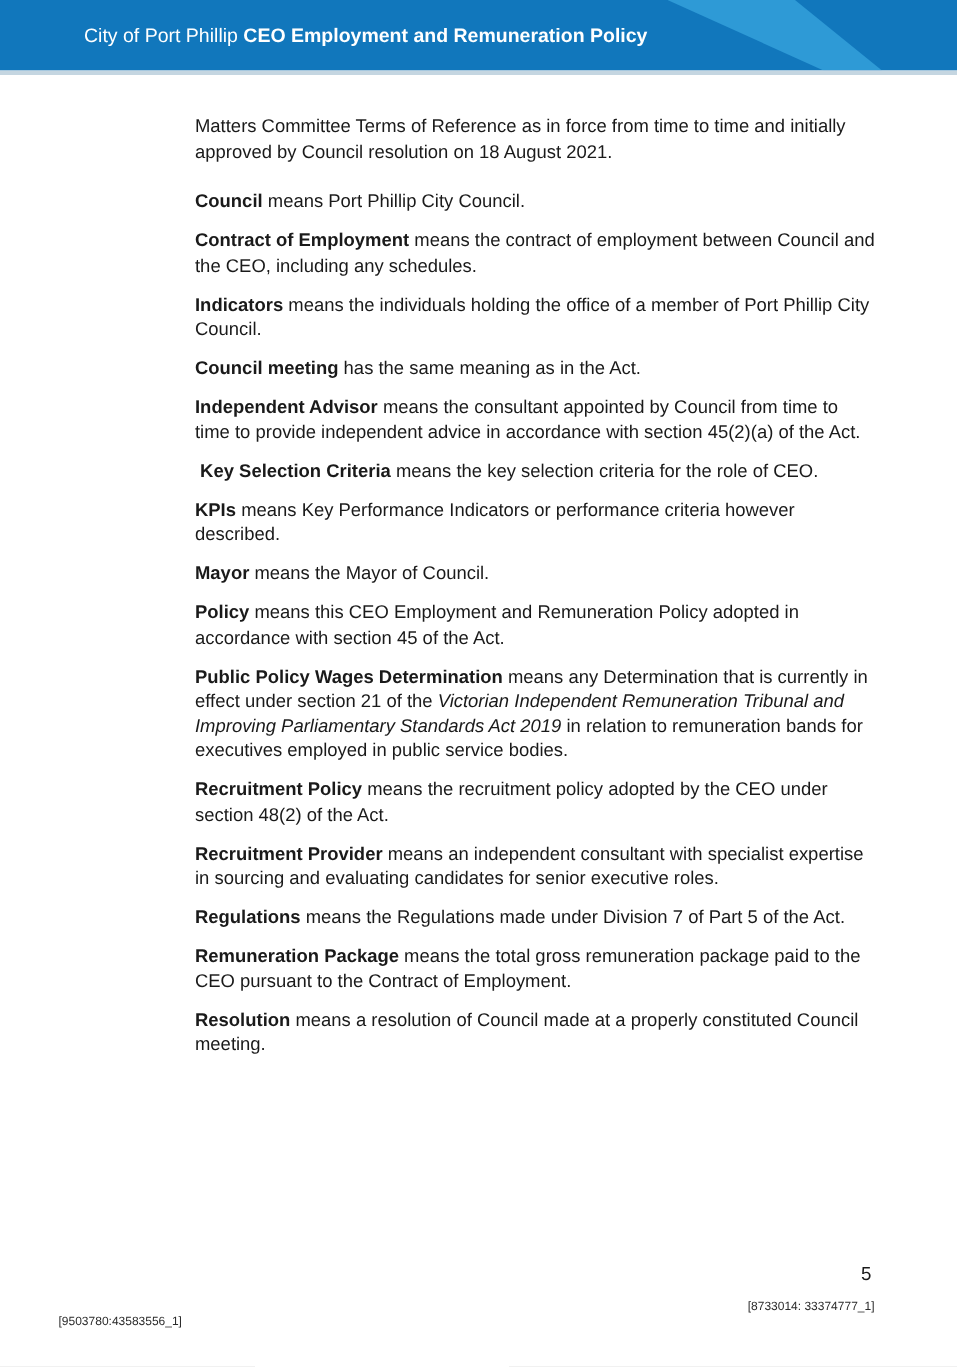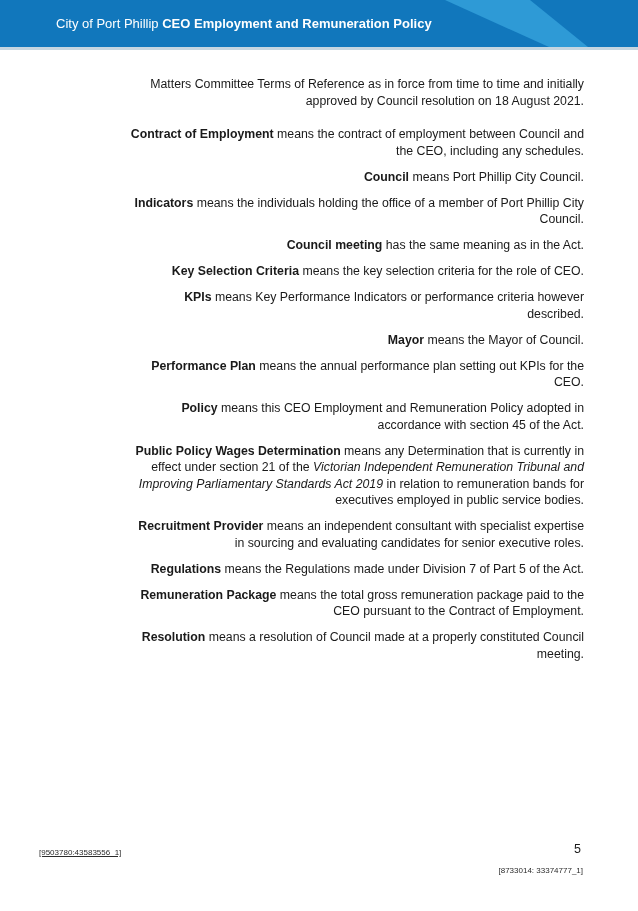--- a/index.html
+++ b/index.html
@@ -52,32 +52,31 @@
   
   .content {
     position: absolute;
     left: 130px;
     top: 76px;
     width: 454px;
     color: var(--text, #1a1a1a);
     font-size: 12.3px;
     line-height: 16.5px;
   }
-  .para { margin: 0 0 9.5px 0; text-align: right; }
+  .para { margin: 0 0 9.5px 0; }
   .para.intro { margin-bottom: 17px; }
   .b { font-weight: bold; }
   .i { font-style: italic; }
 
   
   .footer-left {
     position: absolute;
-    left: 39px; top: 848px;
+    left: 39px; top: 876px;
     font-size: 8px;
     color: #2b2b2b;
-    text-decoration: underline;
   }
   .page-number {
     position: absolute;
     right: 57px; top: 842px;
     font-size: 12.5px;
     color: #1a1a1a;
   }
   .footer-right {
     position: absolute;
     right: 55px; top: 866px;
@@ -95,30 +94,31 @@
     <div class="band"></div>
     <div class="header-title">
       <span class="t-reg">City of Port Phillip </span><span class="t-bold">CEO Employment and Remuneration Policy</span>
     </div>
   </div>
   <div class="divider"></div>
 
   <div class="content">
     <p class="para intro">Matters Committee Terms of Reference as in force from time to time and initially approved by Council resolution on 18 August 2021.</p>
     <div id="defs">
+        <p class="para"><span class="b">Council</span><span> means Port Phillip City Council.</span></p>
         <p class="para"><span class="b">Contract of Employment</span><span> means the contract of employment between Council and the CEO, including any schedules.</span></p>
-        <p class="para"><span class="b">Council</span><span> means Port Phillip City Council.</span></p>
         <p class="para"><span class="b">Indicators</span><span> means the individuals holding the office of a member of Port Phillip City Council.</span></p>
         <p class="para"><span class="b">Council meeting</span><span> has the same meaning as in the Act.</span></p>
+        <p class="para"><span class="b">Independent Advisor</span><span> means the consultant appointed by Council from time to time to provide independent advice in accordance with section 45(2)(a) of the Act.</span></p>
         <p class="para"><span class="b">&nbsp;Key Selection Criteria</span><span> means the key selection criteria for the role of CEO.</span></p>
         <p class="para"><span class="b">KPIs</span><span> means Key Performance Indicators or performance criteria however described.</span></p>
         <p class="para"><span class="b">Mayor</span><span> means the Mayor of Council.</span></p>
-        <p class="para"><span class="b">Performance Plan</span><span> means the annual performance plan setting out KPIs for the CEO.</span></p>
         <p class="para"><span class="b">Policy</span><span> means this CEO Employment and Remuneration Policy adopted in accordance with section 45 of the Act.</span></p>
         <p class="para"><span class="b">Public Policy Wages Determination</span><span> means any Determination that is currently in effect under section 21 of the </span><span class="i">Victorian Independent Remuneration Tribunal and Improving Parliamentary Standards Act 2019</span><span> in relation to remuneration bands for executives employed in public service bodies.</span></p>
+        <p class="para"><span class="b">Recruitment Policy</span><span> means the recruitment policy adopted by the CEO under section 48(2) of the Act.</span></p>
         <p class="para"><span class="b">Recruitment Provider</span><span> means an independent consultant with specialist expertise in sourcing and evaluating candidates for senior executive roles.</span></p>
         <p class="para"><span class="b">Regulations</span><span> means the Regulations made under Division 7 of Part 5 of the Act.</span></p>
         <p class="para"><span class="b">Remuneration Package</span><span> means the total gross remuneration package paid to the CEO pursuant to the Contract of Employment.</span></p>
         <p class="para"><span class="b">Resolution</span><span> means a resolution of Council made at a properly constituted Council meeting.</span></p>
       </div>
   </div>
 
   <div class="footer-left">[9503780:43583556_1]</div>
   <div class="page-number">5</div>
   <div class="footer-right">[8733014: 33374777_1]</div>

